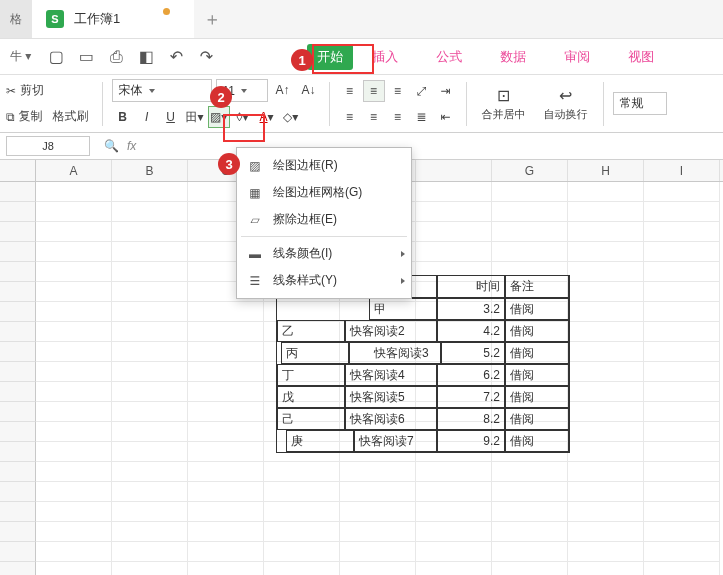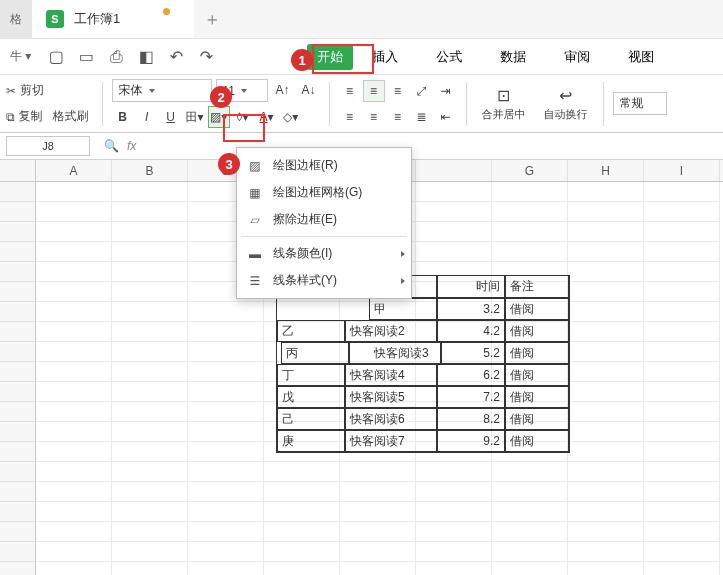--- a/index.html
+++ b/index.html
@@ -9,21 +9,21 @@
 .tab-bar { height: 39px; background: #f5f5f5; display: flex; align-items: stretch; border-bottom: 1px solid #e0e0e0; }
 .tab-edge { width: 32px; height: 100%; background: #e6e6e6; display: flex; align-items: center; justify-content: center; font-size: 12px; color: #666; }
 .tab { display: flex; align-items: center; padding: 0 14px; gap: 10px; background: #fff; font-size: 13px; color: #333; position: relative; }
 .tab .dot { width: 7px; height: 7px; border-radius: 50%; background: #e8a23a; position: absolute; right: 24px; top: 8px; }
 .tab .wps-icon { width: 18px; height: 18px; background: #2fa84f; border-radius: 3px; color: #fff; font-size: 11px; display: flex; align-items: center; justify-content: center; font-weight: bold; }
 .tab-add { width: 36px; display: flex; align-items: center; justify-content: center; color: #888; font-size: 18px; }
 
 
 .menu-tabs { height: 36px; display: flex; align-items: center; padding: 0 6px; gap: 0; border-bottom: 1px solid #e0e0e0; }
 .tb-btn { width: 24px; height: 24px; display: flex; align-items: center; justify-content: center; color: #555; margin: 0 3px; }
-.menu-item { padding: 6px 19px; font-size: 13px; color: #000000; }
+.menu-item { padding: 6px 19px; font-size: 13px; color: #ec4899; }
 .menu-start { background: #2fa84f; color: #fff; border-radius: 3px; padding: 4px 10px; font-weight: 500; }
 
 
 .ribbon { height: 58px; display: flex; align-items: center; padding: 4px 2px; border-bottom: 1px solid #d0d0d0; gap: 6px; }
 .rcol { display: flex; flex-direction: column; gap: 4px; align-items: flex-start; }
 .rbtn { display: flex; align-items: center; gap: 4px; font-size: 12px; color: #444; padding: 2px 4px; height: 22px; }
 .vsep { width: 1px; height: 44px; background: #d8d8d8; margin: 0 3px; }
 .font-sel { border: 1px solid #c8c8c8; height: 23px; display: flex; align-items: center; padding: 0 6px; font-size: 12px; color: #333; gap: 6px; position: relative; }
 .dd-caret { border-top: 4px solid #666; border-left: 3px solid transparent; border-right: 3px solid transparent; }
 .icon-btn { width: 22px; height: 22px; display: flex; align-items: center; justify-content: center; font-size: 12px; color: #444; border: 1px solid transparent; }
@@ -486,21 +486,21 @@
           <div class="dt-cell " style="width: 64px;">借阅</div>
         </div>
         <div class="dt-row">
           <div class="dt-cell " style="width: 68px;">己</div>
           <div class="dt-cell " style="width: 92px;">快客阅读6</div>
           <div class="dt-cell num" style="width: 68px;">8.2</div>
           <div class="dt-cell " style="width: 64px;">借阅</div>
         </div>
         <div class="dt-row">
           <div class="dt-cell " style="width: 68px;">庚</div>
-          <div class="dt-cell " style="width: 92px;">快客阅读7</div>
+          <div class="dt-cell " style="width: 83px;">快客阅读7</div>
           <div class="dt-cell num" style="width: 68px;">9.2</div>
           <div class="dt-cell " style="width: 64px;">借阅</div>
         </div>
       </div>
   </div>
 </div>
 
 <div class="dropdown-menu" style="left:236px; top:147px; width:176px;">
   <div class="dm-item">
     <span class="dm-icon">▨</span>

